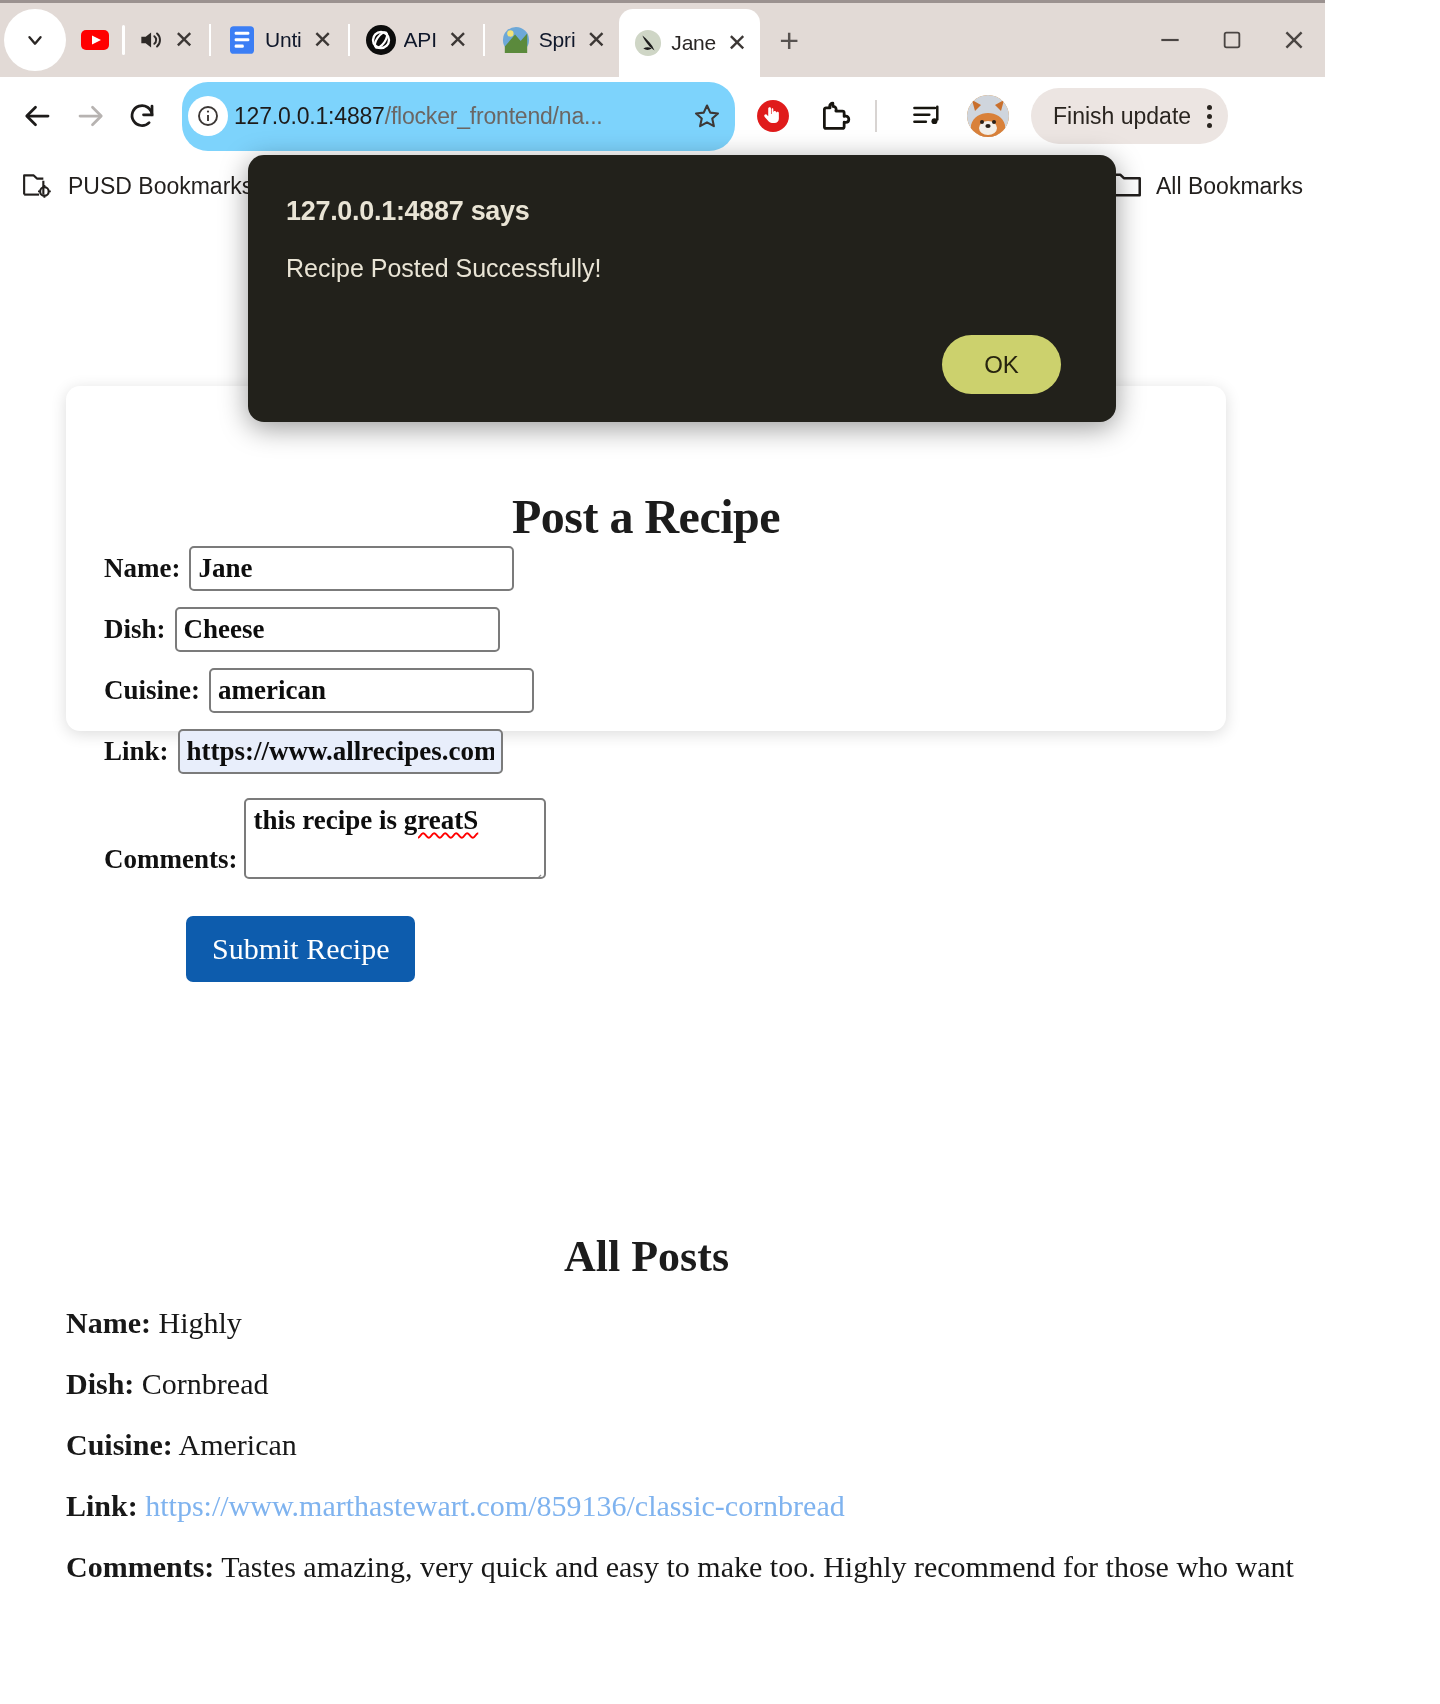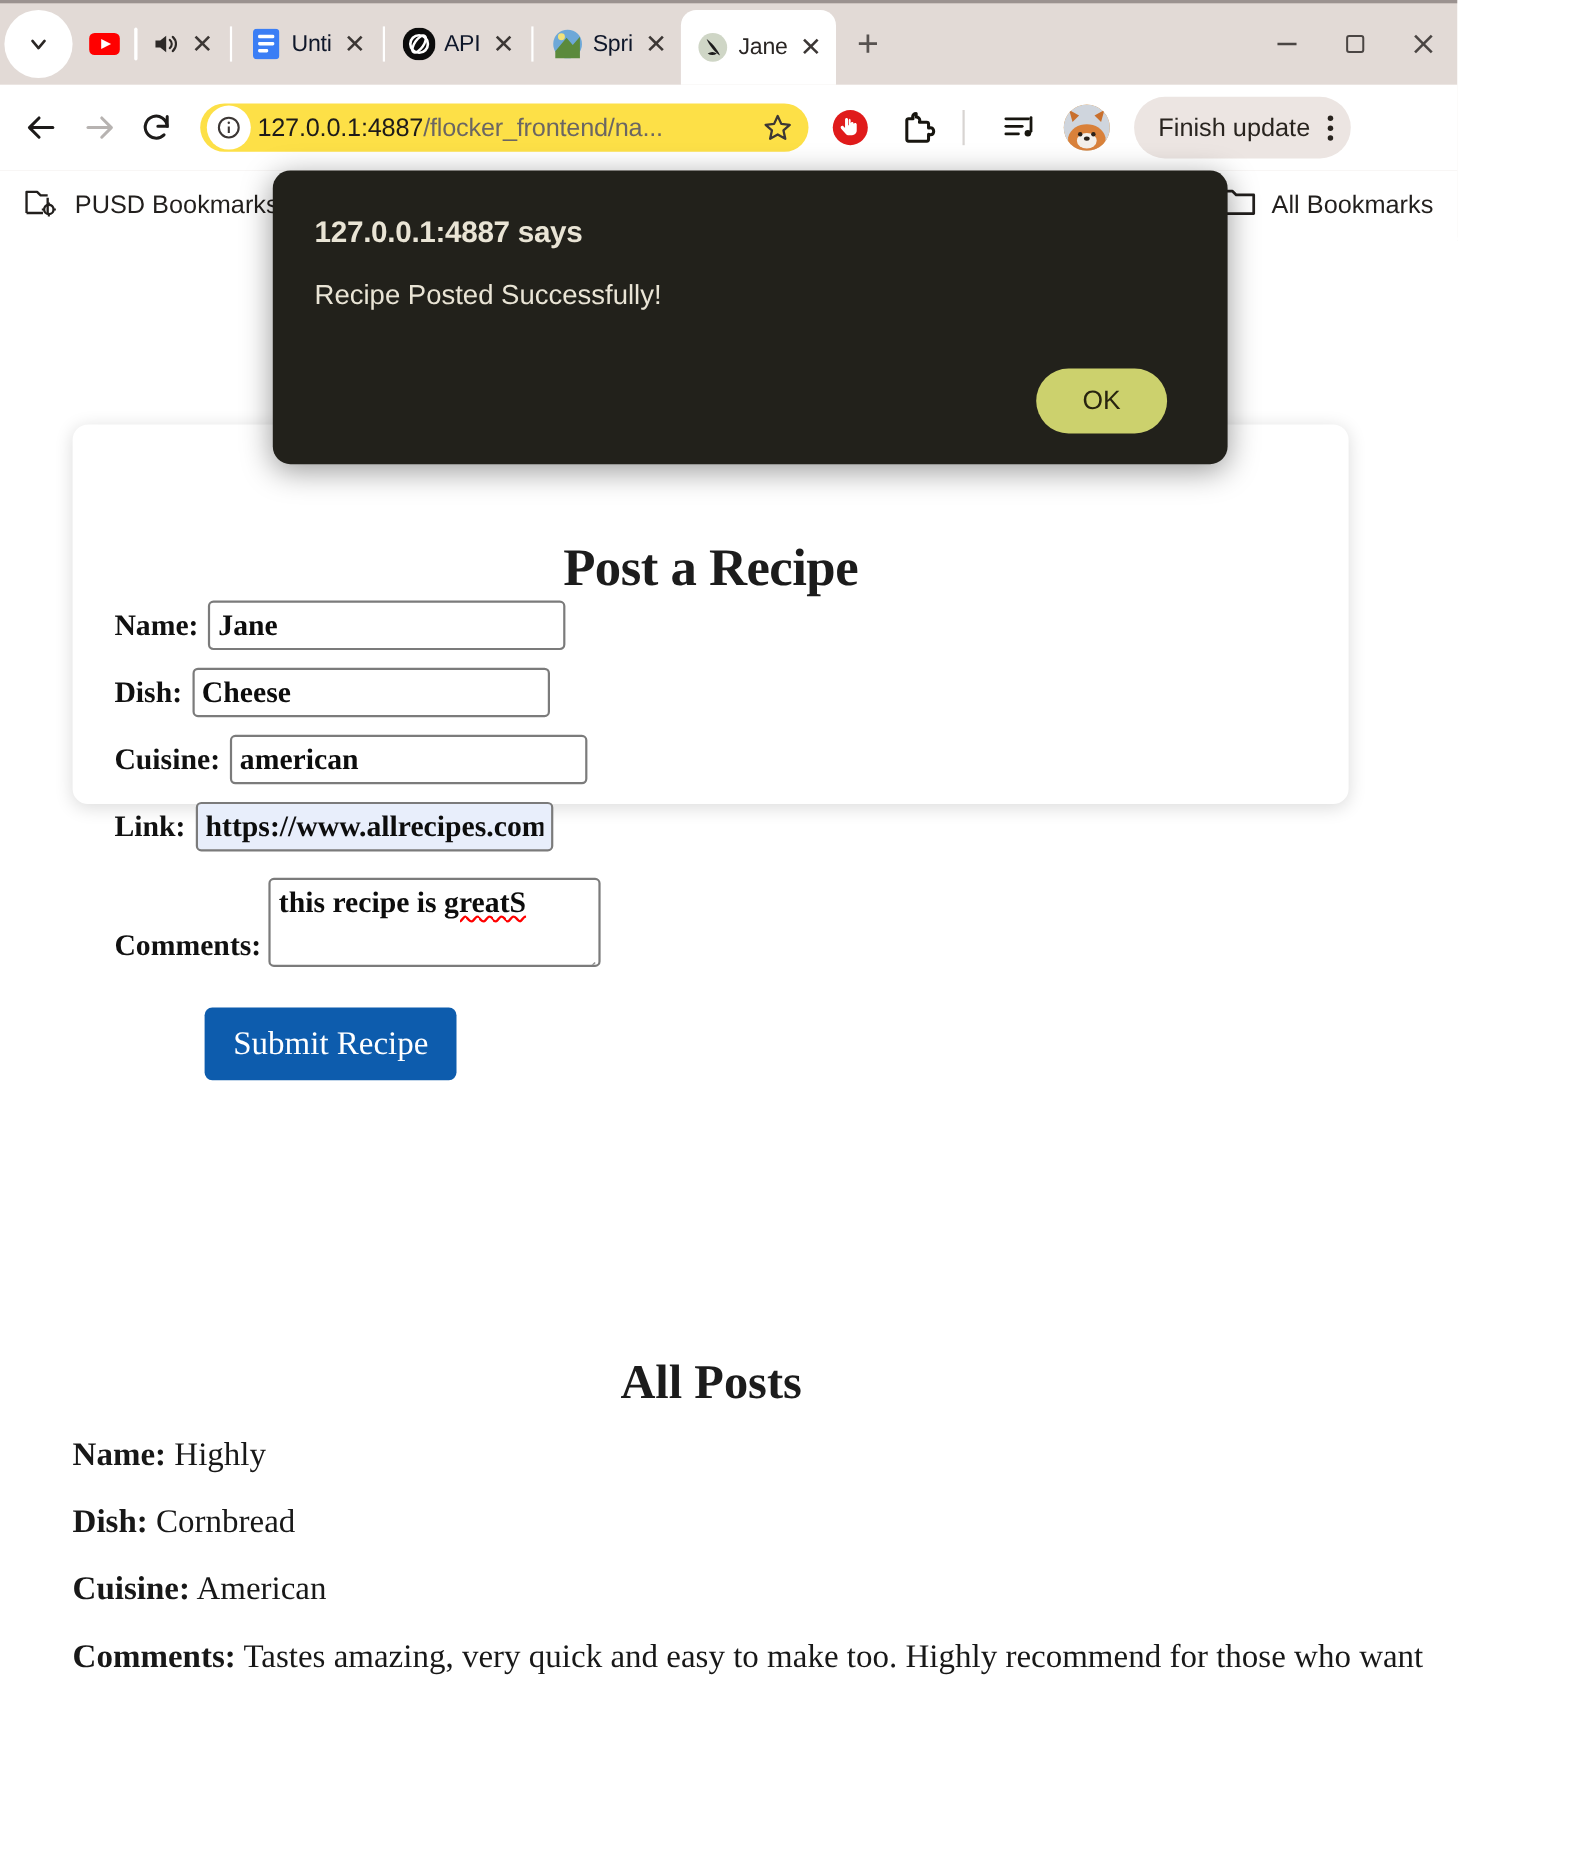--- a/index.html
+++ b/index.html
@@ -122,23 +122,23 @@
   .navbtn {
     width: 48px; height: 48px;
     display: flex; align-items: center; justify-content: center;
     border-radius: 24px;
     color: #1d1b1a;
   }
   .navbtn.disabled { color: #b7b3b1; }
   .omnibox {
     flex: 0 0 auto;
     width: 553px;
-    height: 44px;
+    height: 69px;
     margin-left: 12px;
-    background: #fde047;
+    background: #7dd3fc;
     border-radius: 26px;
     display: flex;
     align-items: center;
     padding: 0 6px 0 6px;
     gap: 6px;
   }
   .omni-info {
     width: 40px; height: 40px;
     background: #ffffff;
     border-radius: 20px;
@@ -687,20 +687,24 @@
           <b>Name:</b>
           <span>Highly</span>
         </div>
         <div class="post-line">
           <b>Dish:</b>
           <span>Cornbread</span>
         </div>
         <div class="post-line">
           <b>Cuisine:</b>
           <span>American</span>
+        </div>
+        <div class="post-line">
+          <b>Link:</b>
+          <span class="post-link">https://www.marthastewart.com/859136/classic-cornbread</span>
         </div>
         <div class="post-line clip">
           <b>Comments:</b>
           <span>Tastes amazing, very quick and easy to make too. Highly recommend for those who want to make</span>
         </div>
       </div>
 
     </div>
   </div>
 

